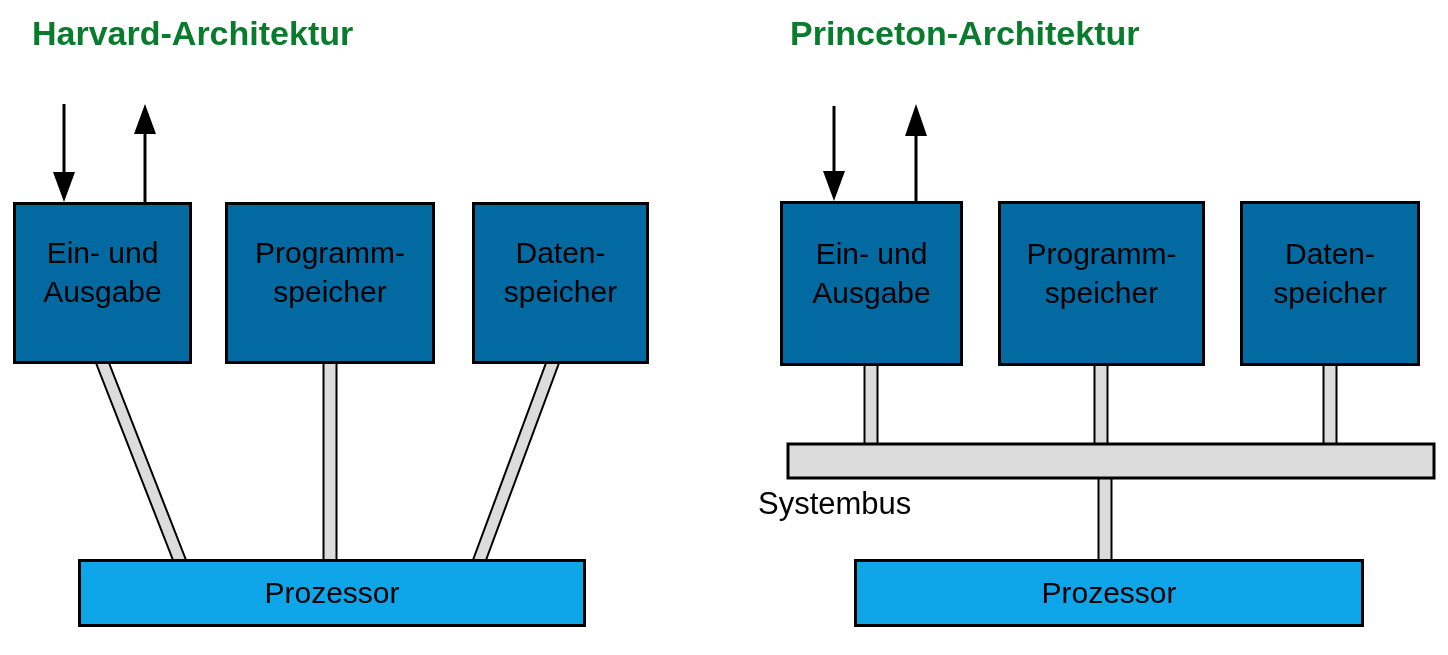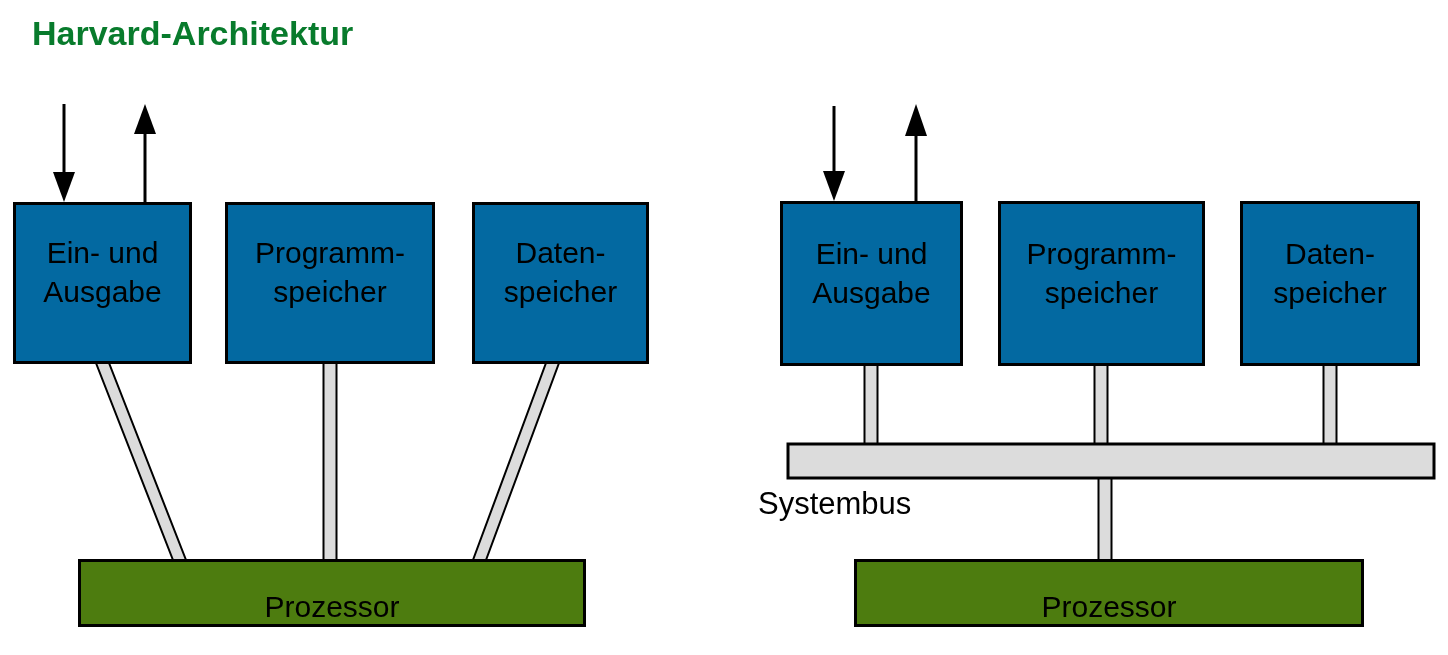--- a/index.html
+++ b/index.html
@@ -46,24 +46,24 @@
     text-align: center;
     font-size: 30px;
     line-height: 39px;
     color: #000000;
     padding-bottom: 22px;
   }
   .proc-box {
     position: absolute;
     z-index: 2;
     box-sizing: border-box;
-    background: #4d7c0f;
+    background: #0ea5e9;
     border: 3px solid #000000;
     display: flex;
-    align-items: flex-end;
+    align-items: center;
     justify-content: center;
     font-size: 30px;
     color: #000000;
   }
   
   .h-box1 { left: 13px;  top: 202px; width: 179px; height: 162px; }
   .h-box2 { left: 225px; top: 202px; width: 210px; height: 162px; }
   .h-box3 { left: 472px; top: 202px; width: 177px; height: 162px; }
   .h-proc { left: 78px;  top: 559px; width: 508px; height: 68px; }
   
@@ -112,20 +112,21 @@
     <line class="arrow-line" x1="834" y1="106" x2="834" y2="175"></line>
     <polygon class="arrow-head" points="823,171 845,171 834,201"></polygon>
     <line class="arrow-line" x1="916" y1="132" x2="916" y2="201"></line>
     <polygon class="arrow-head" points="916,104 905,136 927,136"></polygon>
   </svg>
 
   <div class="diagram-title title-harvard">
     <div>Harvard-Architektur</div>
   </div>
   <div class="diagram-title title-princeton">
+    <div>Princeton-Architektur</div>
   </div>
 
   <div class="node-box h-box1">
     <span>Ein- und</span>
     <span>Ausgabe</span>
   </div>
   <div class="node-box h-box2">
     <span>Programm-</span>
     <span>speicher</span>
   </div>

